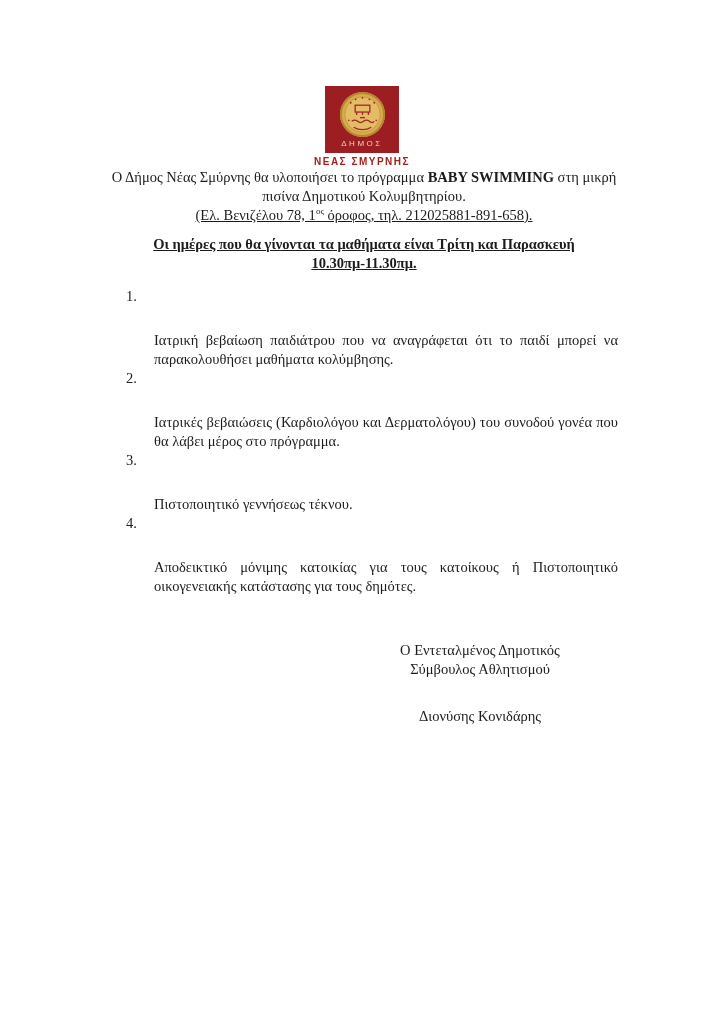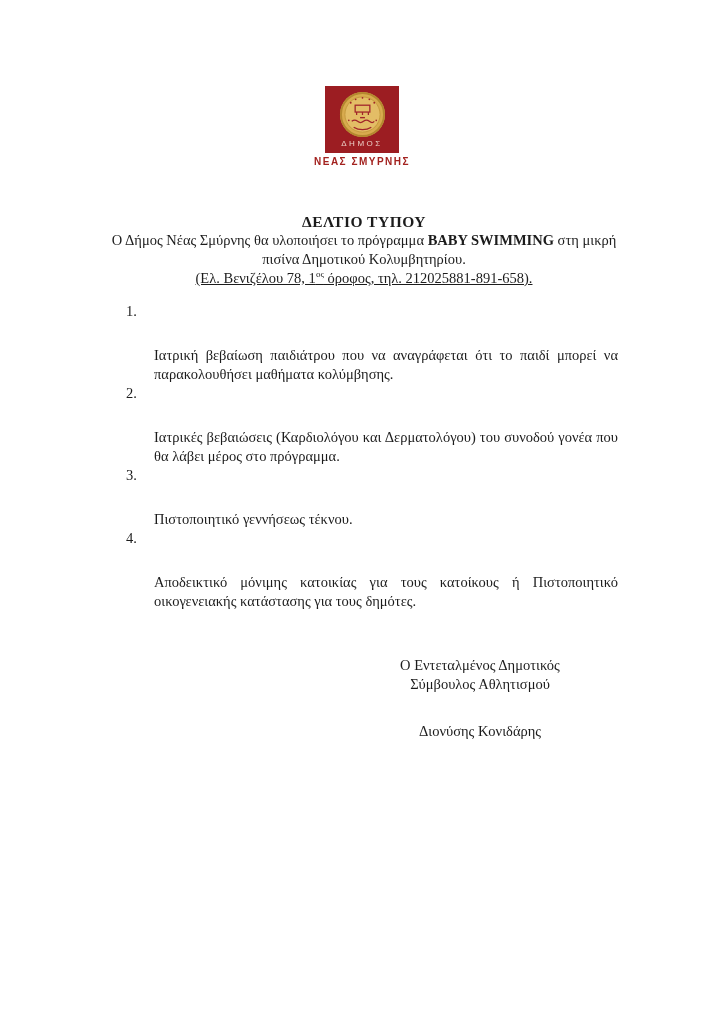--- a/index.html
+++ b/index.html
@@ -116,28 +116,29 @@
           <rect x="21.5" y="26.5" width="5" height="1.4"></rect>
         </g>
       </svg>
       <div class="logo-dimos">ΔΗΜΟΣ</div>
     </div>
     <div class="logo-name">ΝΕΑΣ ΣΜΥΡΝΗΣ</div>
   </div>
 
   <div class="content">
 
-    <div class="doc-title">ΔΕΛΤΙΟ ΤΥΠΟΥ</div>
 
     <div class="intro">
       <p><span>Ο Δήμος Νέας Σμύρνης θα υλοποιήσει το πρόγραμμα </span><span class="bold">BABY SWIMMING</span><span> στη μικρή πισίνα Δημοτικού Κολυμβητηρίου.</span></p>
       <p class="address-line"><span>(Ελ. Βενιζέλου 78, 1</span><sup>ος</sup><span> όροφος, τηλ. 212025881-891-658).</span></p>
     </div>
 
     <div class="schedule">
+      <div>Οι ημέρες που θα γίνονται τα μαθήματα είναι Τρίτη και Παρασκευή</div>
+      <div>10.30πμ-11.30πμ.</div>
     </div>
 
 
     <div class="req-list">
       <div class="req-item">
         <span class="req-num">1.</span>
         <span class="req-text">Ιατρική βεβαίωση παιδιάτρου που να αναγράφεται ότι το παιδί μπορεί να παρακολουθήσει μαθήματα κολύμβησης.</span>
       </div>
       <div class="req-item">
         <span class="req-num">2.</span>

